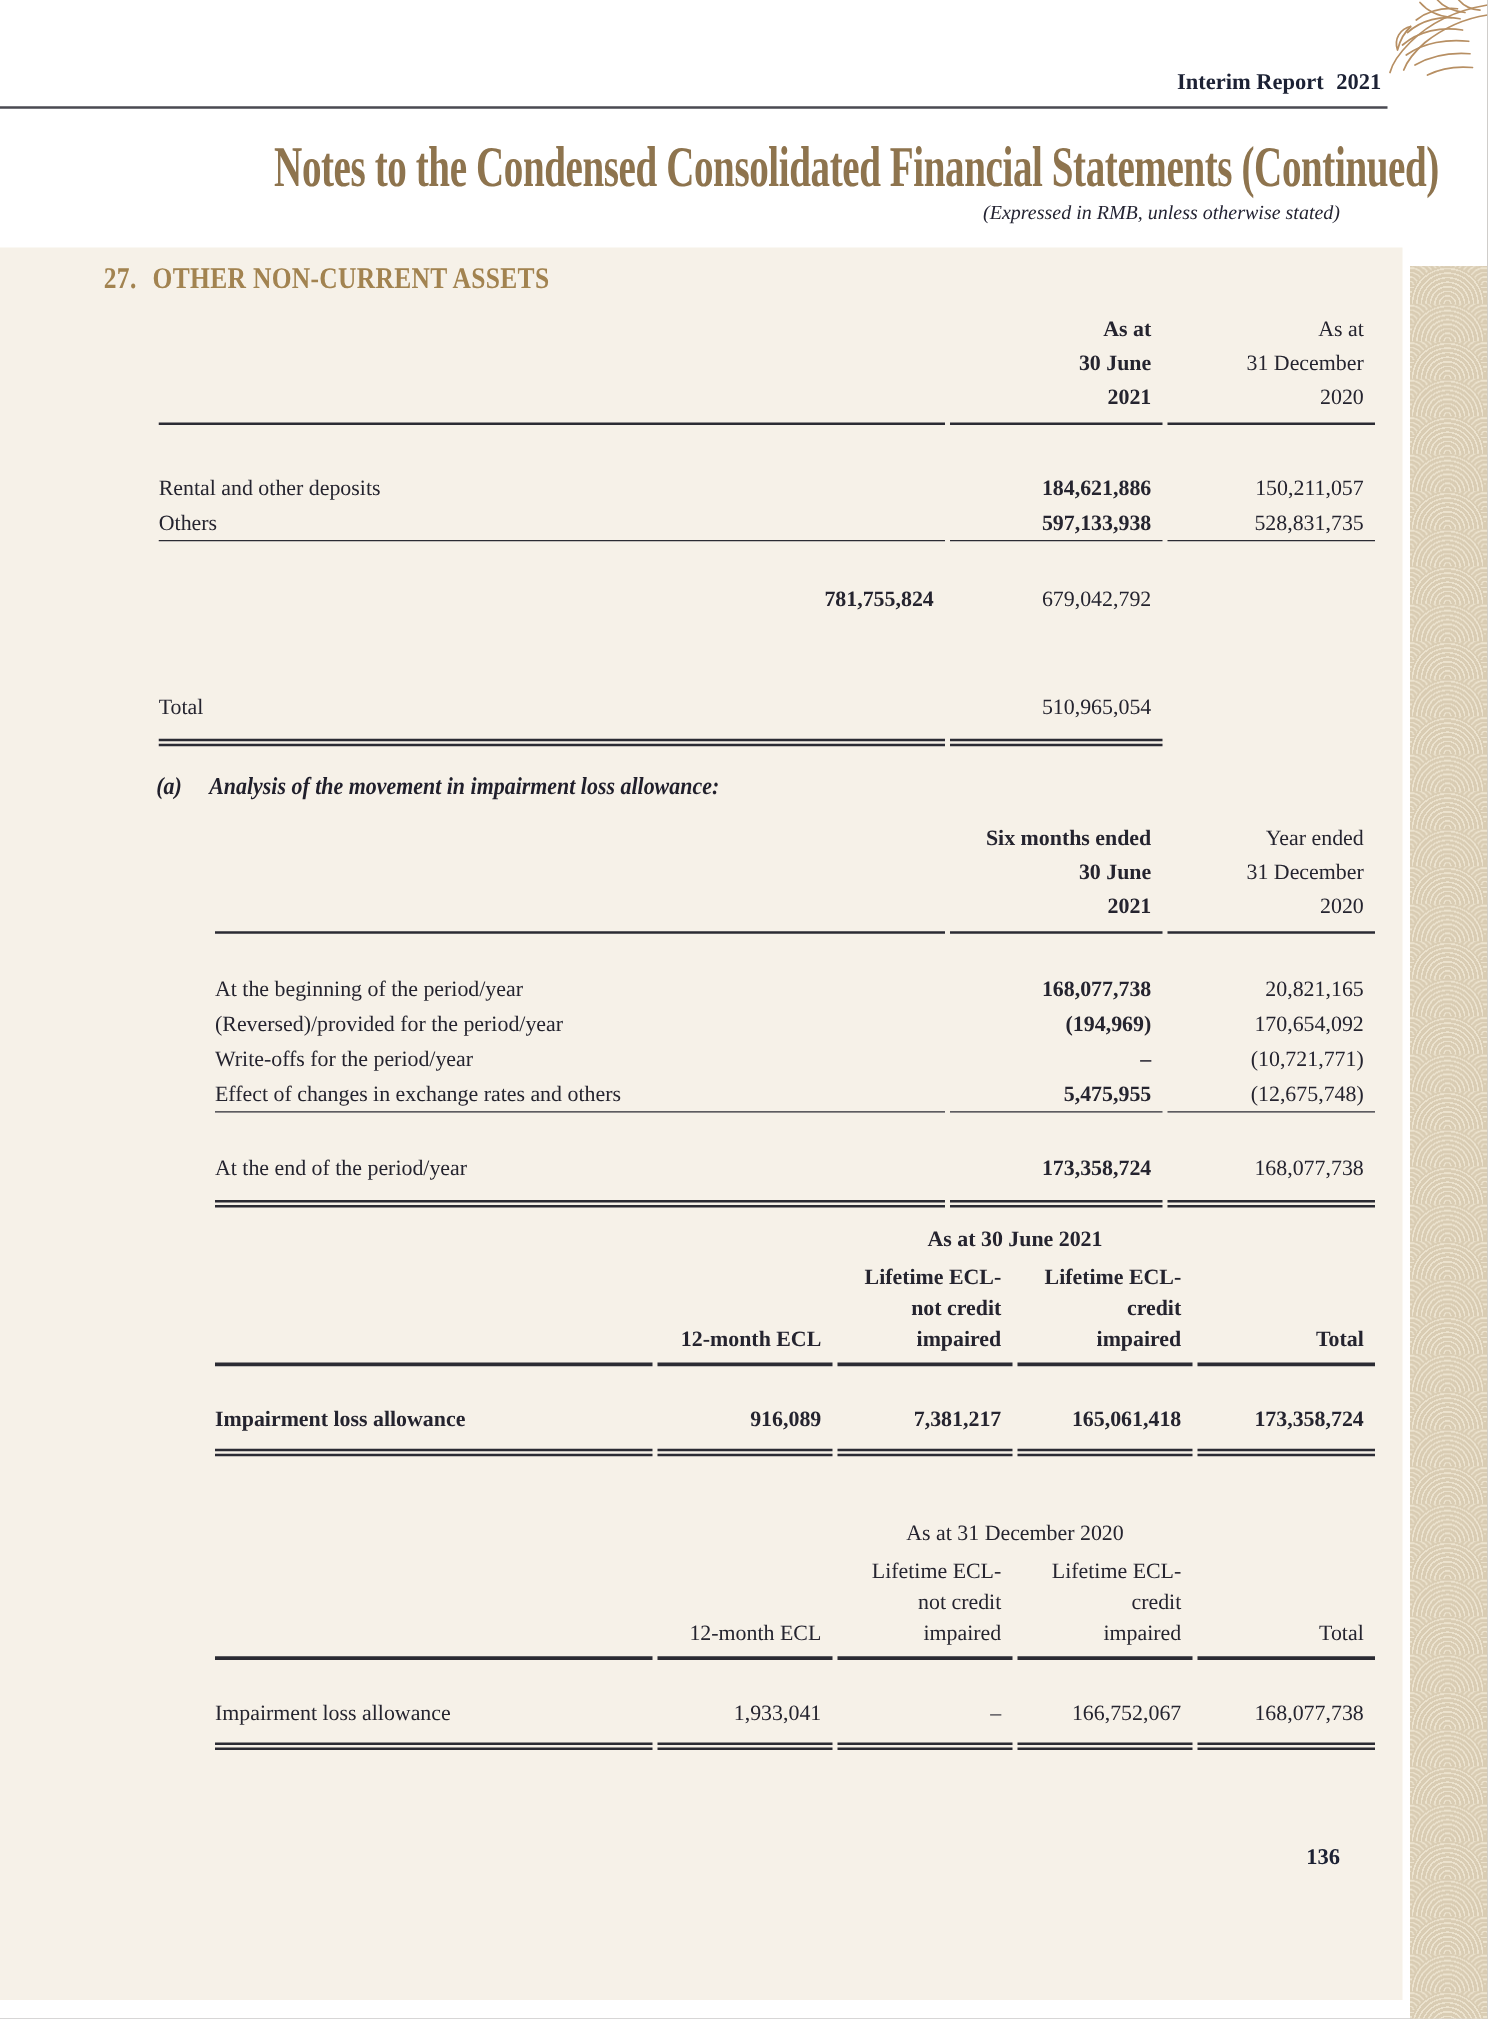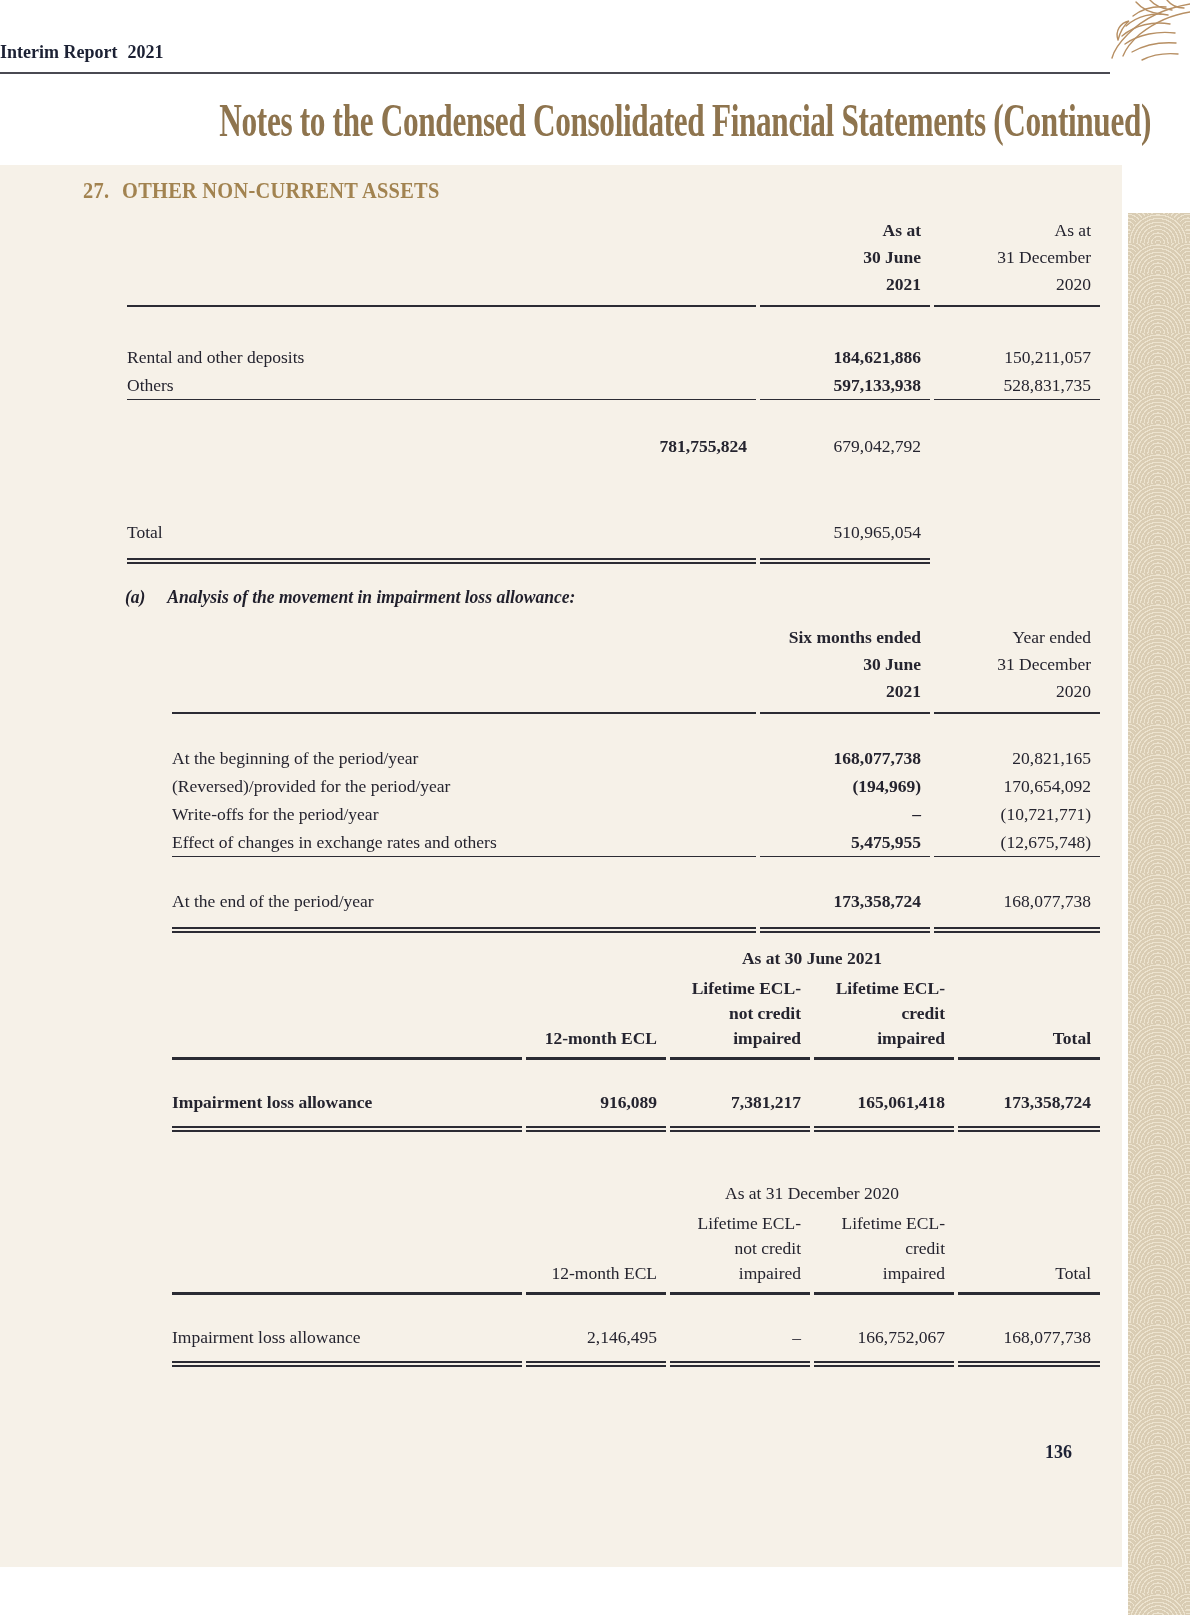--- a/index.html
+++ b/index.html
@@ -10,21 +10,21 @@
     --gold-sec:#a28350;
     --line:#2b2b33;
     --band-base:#d9ccb3;
     --band-ring:#ece3cf;
   }
   *{margin:0;padding:0;box-sizing:border-box;}
   body{background:#888;font-family:"Liberation Serif","DejaVu Serif",serif;color:var(--ink);}
   .page{position:relative;width:1190px;height:1615px;background:#ffffff;margin:0 auto;overflow:hidden;}
 
   
-  .report-line{padding-top:42px;text-align:left;padding-right:85px;font-size:18px;font-weight:bold;color:var(--navy);}
+  .report-line{padding-top:55px;text-align:right;padding-right:85px;font-size:18px;font-weight:bold;color:var(--navy);}
   .report-year{margin-left:10px;}
   .header-rule{margin-top:9px;width:1110px;border-top:2px solid #4a4a52;}
   .title-wrap{margin-top:20px;width:1190px;padding-right:30px;text-align:center;}
   .title-text{display:inline-block;transform:scaleX(.68);transform-origin:center;white-space:nowrap;
     font-size:46px;font-weight:bold;color:var(--gold-title);letter-spacing:-.5px;}
   .subtitle{margin-top:2px;text-align:right;padding-right:118px;font-style:italic;font-size:16px;color:#242433;}
 
   
   .corner-waves{position:absolute;top:0;right:0;width:120px;height:78px;}
 
@@ -121,20 +121,21 @@
   </svg>
 
   <div class="report-line">
     <span>Interim Report</span><span class="report-year">2021</span>
   </div>
   <div class="header-rule"></div>
 
   <div class="title-wrap">
     <span class="title-text">Notes to the Condensed Consolidated Financial Statements (Continued)</span>
   </div>
+  <div class="subtitle">(Expressed in RMB, unless otherwise stated)</div>
 
   <div class="content">
 
     <div class="section-heading">
       <span>27.</span><span class="sec-title">OTHER NON-CURRENT ASSETS</span>
     </div>
 
     <div class="t1">
       <div class="tr hdr rule2">
         <div></div>
@@ -276,21 +277,21 @@
           <div>credit</div>
           <div>impaired</div>
         </div>
         <div class="num">
           <div>Total</div>
         </div>
       </div>
       <div class="sp28"></div>
       <div class="tr drow pb10 ruled">
         <div>Impairment loss allowance</div>
-        <div class="num">2,146,495</div>
+        <div class="num">1,933,041</div>
         <div class="num">–</div>
         <div class="num">166,752,067</div>
         <div class="num">168,077,738</div>
       </div>
     </div>
 
     <div class="page-number">136</div>
   </div>
 
   <div class="band"></div>

